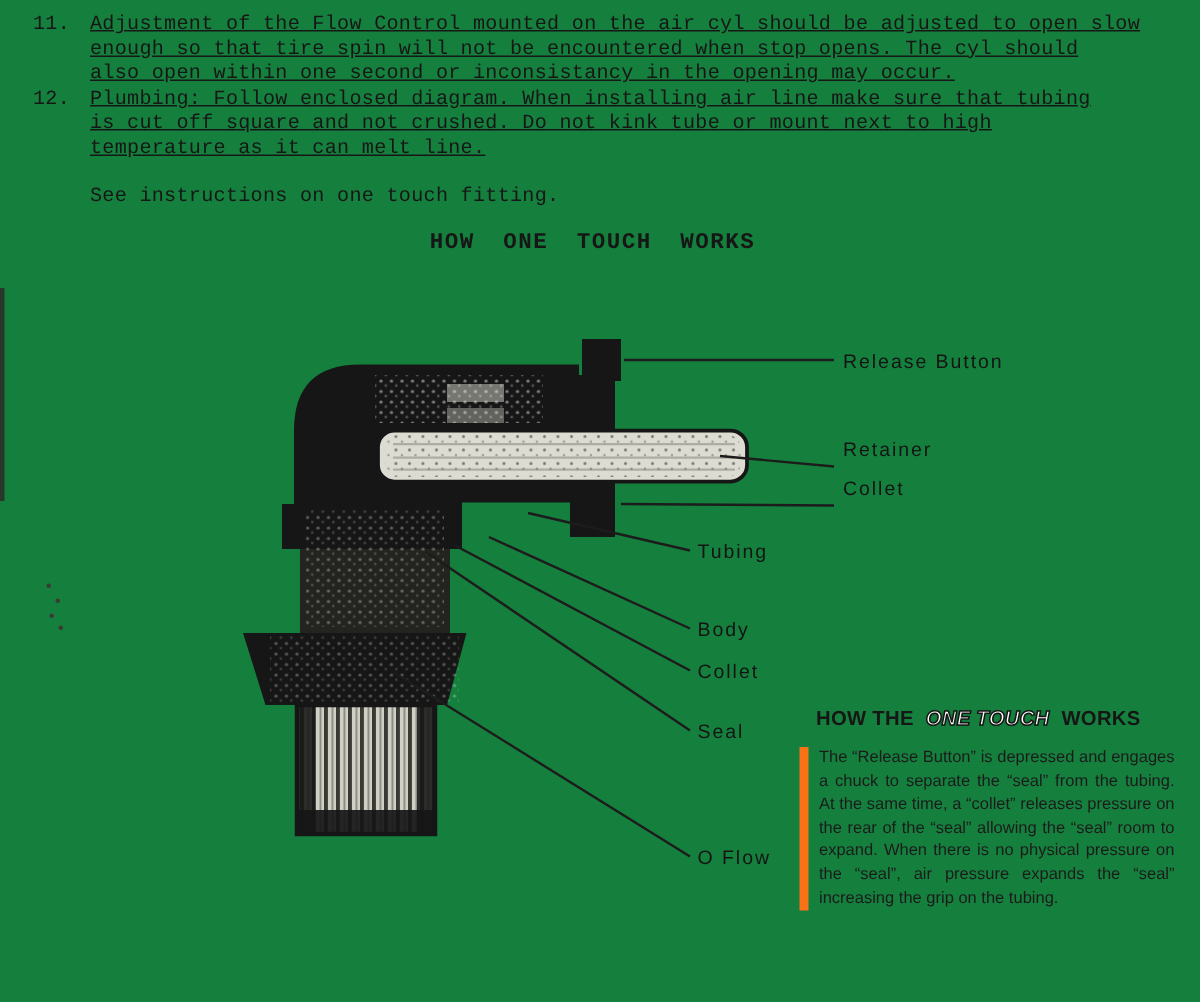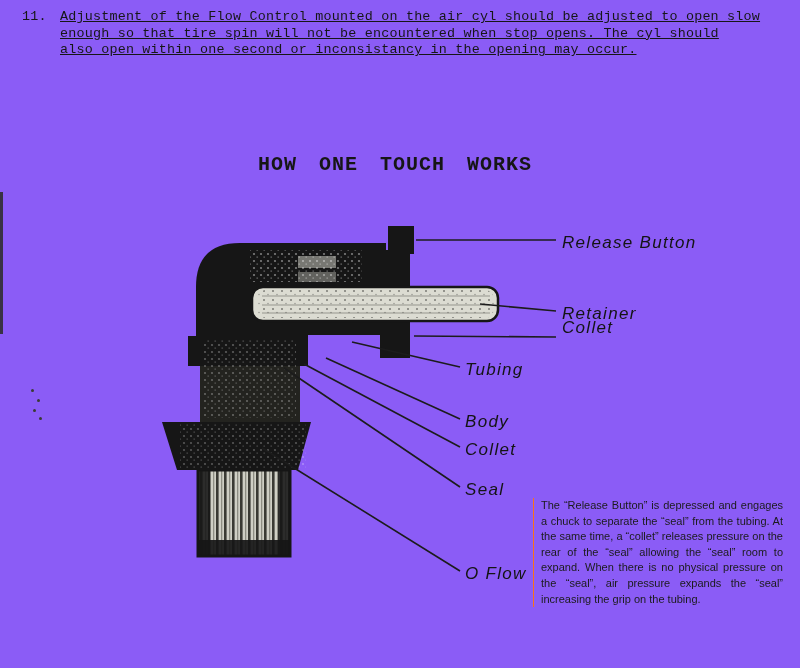--- a/index.html
+++ b/index.html
@@ -1,76 +1,83 @@
 <!DOCTYPE html>
 <html><head>
 <meta charset="utf-8">
 <style>
   * { margin:0; padding:0; box-sizing:border-box; }
   html,body { width:800px; height:668px; }
   body { overflow:hidden; }
   .page {
     position:relative; width:800px; height:668px;
-    background:#8b5cf6; color:#161616;
+    background:#15803d; color:#161616;
     font-family:"Liberation Mono", monospace;
   }
   
   .instructions {
     position:absolute; left:22px; top:9px; width:766px;
     font-size:13.4px; line-height:16.6px; letter-spacing:0.2px;
   }
   .item { display:flex; }
   .item .num { width:38px; flex:none; }
   .item .text { white-space:pre-line; flex:1;text-decoration:underline; }
   .note { margin-top:15px; margin-left:38px; }
   
   .diagram-title {
     position:absolute; top:153px; left:0; width:790px; text-align:center;
-    font-weight:bold; font-size:20px; letter-spacing:1px; word-spacing:9px;
+    font-weight:bold; font-size:15px; letter-spacing:1px; word-spacing:9px;
   }
   
   svg.fig { position:absolute; left:0; top:0; pointer-events:none; }
   .part-label {
     position:absolute; font-family:"Liberation Sans", sans-serif;
-    font-size:17px; letter-spacing:1.3px; color:#141414; white-space:nowrap;font-style:italic;
+    font-size:13px; letter-spacing:1.3px; color:#141414; white-space:nowrap;
   }
   
   .explanation-heading {
     position:absolute; left:544px; top:471px; width:250px;
     font-family:"Liberation Sans", sans-serif; font-weight:bold;
     font-size:13.5px; letter-spacing:0.2px; white-space:nowrap;
   }
   .explanation-heading .part { margin-right:4px; }
   .explanation-heading .brand {
     font-style:italic; color:#ffffff;
     -webkit-text-stroke:1px #141414;
     text-shadow:0 0 1px #141414;
   }
   .explanation-body {
     position:absolute; left:533px; top:498px; width:250px;
     font-family:"Liberation Sans", sans-serif; font-size:11px;
     line-height:1.42; text-align:justify; color:#1b1b1b;
-    border-left:1px solid #f97316; padding-left:7px;
+    border-left:6px solid #f97316; padding-left:7px;
   }
   
   .edge-line { position:absolute; left:0; top:192px; width:3px; height:142px; background:#2a2a26; opacity:.85; }
   .speck { position:absolute; width:3px; height:3px; border-radius:50%; background:#3a3a34; }
 </style>
 </head>
 <body>
 
 <div class="page">
 
   <div class="instructions">
     <div class="item">
       <span class="num">11.</span>
       <div class="text">Adjustment of the Flow Control mounted on the air cyl should be adjusted to open slow
 enough so that tire spin will not be encountered when stop opens.  The cyl should
 also open within one second or inconsistancy in the opening may occur.</div>
     </div>
+    <div class="item">
+      <span class="num">12.</span>
+      <div class="text">Plumbing:  Follow enclosed diagram.  When installing air line make sure that tubing
+is cut off square and not crushed.  Do not kink tube or mount next to high
+temperature as it can melt line.</div>
+    </div>
+    <div class="note">See instructions on one touch fitting.</div>
   </div>
 
   <div class="diagram-title">HOW ONE TOUCH WORKS</div>
 
   <svg class="fig" width="800" height="668" viewBox="0 0 800 668">
     <defs>
       <pattern id="mottle" width="7" height="7" patternUnits="userSpaceOnUse">
         <circle cx="2" cy="2" r="1.1" fill="rgba(255,255,255,0.55)"></circle>
         <circle cx="5.2" cy="5.1" r="0.9" fill="rgba(255,255,255,0.35)"></circle>
       </pattern>
@@ -118,28 +125,33 @@
       <path d="M414 336 L 556 337"></path>
       <path d="M352 342 L 460 367"></path>
       <path d="M326 358 L 460 419"></path>
       <path d="M304 364 L 460 447"></path>
       <path d="M284 368 L 460 487"></path>
       <path d="M262 448 L 460 571"></path>
     </g>
   </svg>
 
   <div class="part-label" style="left:562px; top:233px;">Release Button</div>
-  <div class="part-label" style="left:562px; top:304px;">Retainer</div>
+  <div class="part-label" style="left:562px; top:292px;">Retainer</div>
   <div class="part-label" style="left:562px; top:318px;">Collet</div>
   <div class="part-label" style="left:465px; top:360px;">Tubing</div>
   <div class="part-label" style="left:465px; top:412px;">Body</div>
   <div class="part-label" style="left:465px; top:440px;">Collet</div>
   <div class="part-label" style="left:465px; top:480px;">Seal</div>
   <div class="part-label" style="left:465px; top:564px;">O Flow</div>
 
+  <div class="explanation-heading">
+    <span class="part">HOW THE</span>
+    <span class="part brand">ONE TOUCH</span>
+    <span class="part">WORKS</span>
+  </div>
   <div class="explanation-body">The “Release Button” is depressed and engages a chuck to separate the “seal” from the tubing. At the same time, a “collet” releases pressure on the rear of the “seal” allowing the “seal” room to expand. When there is no physical pressure on the “seal”, air pressure expands the “seal” increasing the grip on the tubing.</div>
 
   <div class="edge-line"></div>
   <div class="speck" style="left:31px; top:389px;"></div>
   <div class="speck" style="left:37px; top:399px;"></div>
   <div class="speck" style="left:33px; top:409px;"></div>
   <div class="speck" style="left:39px; top:417px;"></div>
 
 </div>
 

